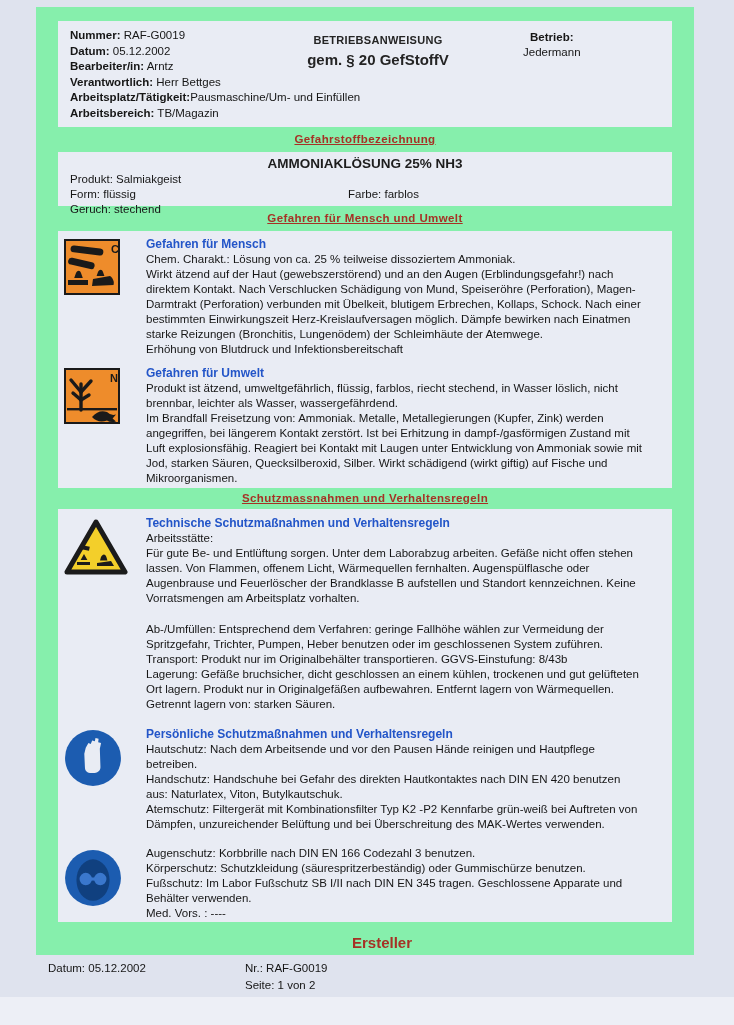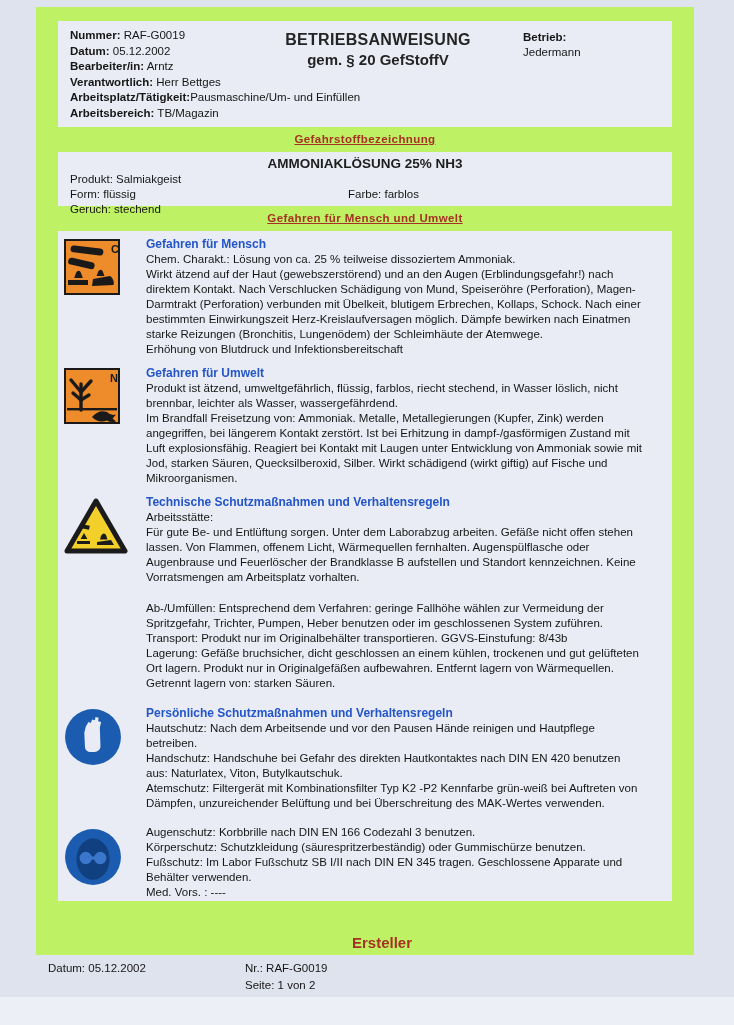--- a/index.html
+++ b/index.html
@@ -7,31 +7,31 @@
     width:734px;height:1025px;position:relative;
     background:#dfe3ee;
     font-family:"Liberation Sans", sans-serif;
     color:#161616;
     -webkit-font-smoothing:antialiased;
   }
   .page{position:absolute;inset:0;overflow:hidden;}
   .bottom-strip{position:absolute;left:0;right:0;bottom:0;height:28px;background:#edeff6;}
   .frame{
     position:absolute;left:36px;top:7px;width:658px;height:948px;
-    background:#bef264;
+    background:#86efac;
   }
   .box{margin:0 22px;background:#e9ecf4;}
   
   .header-box{margin-top:14px;height:106px;position:relative;}
   .header-left{position:absolute;left:12px;top:7px;font-size:11.5px;line-height:15.5px;}
   .lbl{font-weight:bold;}
   .header-title{position:absolute;left:120px;width:400px;top:9px;text-align:center;font-weight:bold;color:#242424;}
-  .title1{font-size:16px;line-height:20px;letter-spacing:.3px;}
+  .title1{font-size:11px;line-height:20px;letter-spacing:.3px;}
   .title2{font-size:15px;line-height:19px;}
-  .header-betrieb{position:absolute;left:465px;top:9px;font-size:11.5px;line-height:15px;}
+  .header-betrieb{position:absolute;left:465px;top:9px;font-size:11.5px;line-height:15px;text-align:center;}
   
   .band{height:25px;line-height:25px;text-align:center;color:#a63125;font-weight:bold;font-size:11.5px;letter-spacing:.4px;text-decoration:underline;}
   .band.short{height:21px;line-height:21px;}
   
   .product-box{height:54px;position:relative;font-size:11.5px;}
   .substance{text-align:center;font-weight:bold;font-size:13.5px;padding-top:3px;line-height:17px;color:#1d1d1d;}
   .prod-rows{position:relative;margin-left:12px;line-height:15px;}
   .farbe-abs{position:absolute;left:278px;top:15px;}
   
   .hazards-box{height:257px;padding-top:5px;box-sizing:border-box;}
@@ -127,20 +127,21 @@
             <path d="M28 49 q7-8 15-5 q4 4 9 2.5 l-3.4 4 3.4 3 q-5.5 1.4-9-1 q-9 3-15-3.5z" fill="#1a1a1a"></path>
           </svg>
         </div>
         <div class="text-col">
           <div class="blue-head">Gefahren für Umwelt</div>
           <div><span>Produkt ist ätzend, umweltgefährlich, flüssig, farblos, riecht stechend, in Wasser löslich, nicht brennbar, leichter als Wasser, wassergefährdend.</span><br><span>Im Brandfall Freisetzung von: Ammoniak. Metalle, Metallegierungen (Kupfer, Zink) werden angegriffen, bei längerem Kontakt zerstört. Ist bei Erhitzung in dampf-/gasförmigen Zustand mit Luft explosionsfähig. Reagiert bei Kontakt mit Laugen unter Entwicklung von Ammoniak sowie mit Jod, starken Säuren, Quecksilberoxid, Silber. Wirkt schädigend (wirkt giftig) auf Fische und Mikroorganismen.</span></div>
         </div>
       </div>
     </div>
 
+    <div class="band short">Schutzmassnahmen und Verhaltensregeln</div>
 
     <div class="box measures-box">
       <div class="row mb16">
         <div class="icon-col">
           <svg width="64" height="58" viewBox="0 0 64 58">
             <path d="M32 4 L61 54 L3 54 Z" fill="#f3cf2a" stroke="#1b1b1b" stroke-width="5" stroke-linejoin="round"></path>
             <g fill="#1b1b1b">
               <rect x="17" y="27" width="9" height="4" transform="rotate(12 17 27)"></rect>
               <path d="M20 36 l3.4 6 h-6.8 z"></path>
               <rect x="13" y="44" width="13" height="3"></rect>

